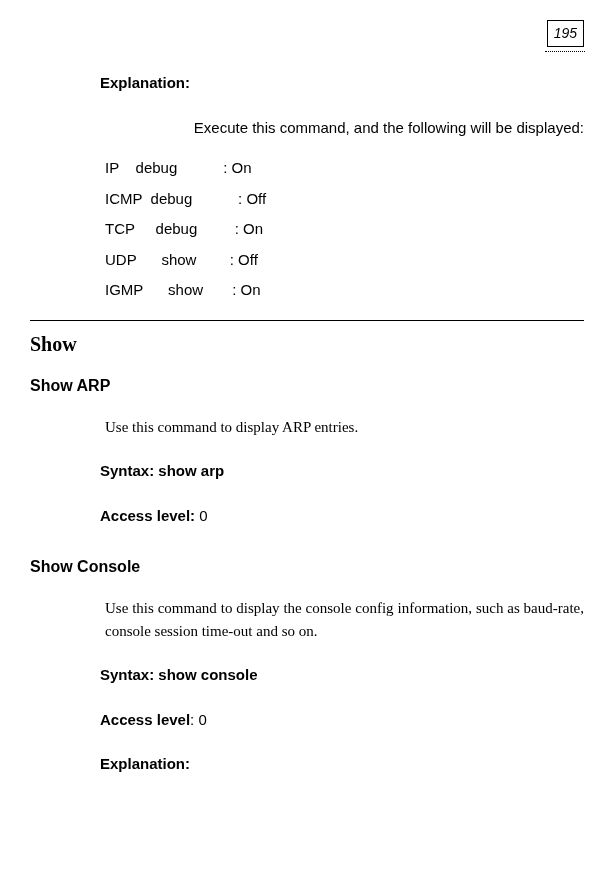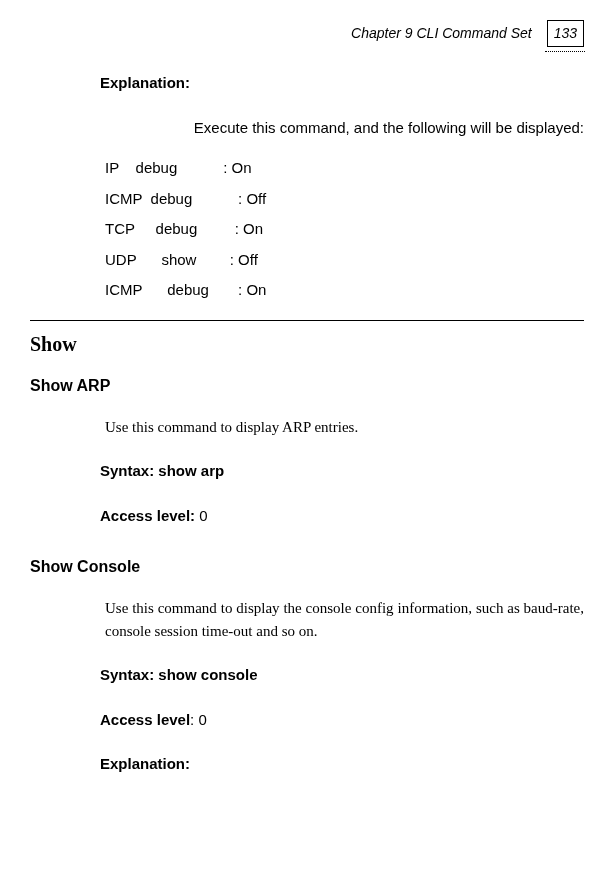--- a/index.html
+++ b/index.html
@@ -86,36 +86,35 @@
     .label-line {
       margin-left: 70px;
       margin-top: 22px;
     }
   </style>
 </head>
 <body>
 
 <div class="page">
   <div class="header">
-    <span>Chapter 9 CLI Command Set</span>
     <span style="width:15px"></span>
     <span class="page-box">
-      <span>133</span>
+      <span>195</span>
     </span>
   </div>
 
   <p class="indent bold">Explanation:</p>
   <p class="indent spacer">Execute this command, and the following will be displayed:</p>
 
   <div class="debug-table">
     <p class="debug-row">IP    debug           : On</p>
     <p class="debug-row">ICMP  debug           : Off</p>
     <p class="debug-row">TCP     debug         : On</p>
     <p class="debug-row">UDP      show        : Off</p>
-    <p class="debug-row">ICMP      debug       : On</p>
+    <p class="debug-row">IGMP      show       : On</p>
   </div>
 
   <hr class="divider">
 
   <h2>Show</h2>
 
   <h3>Show ARP</h3>
   <p class="desc">Use this command to display ARP entries.</p>
   <p class="label-line bold">Syntax: show arp</p>
   <p class="label-line">

